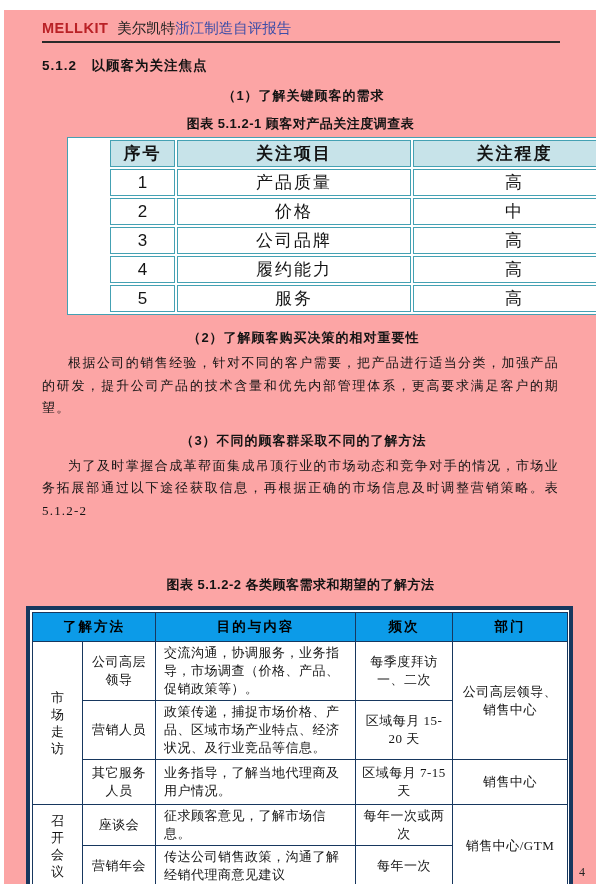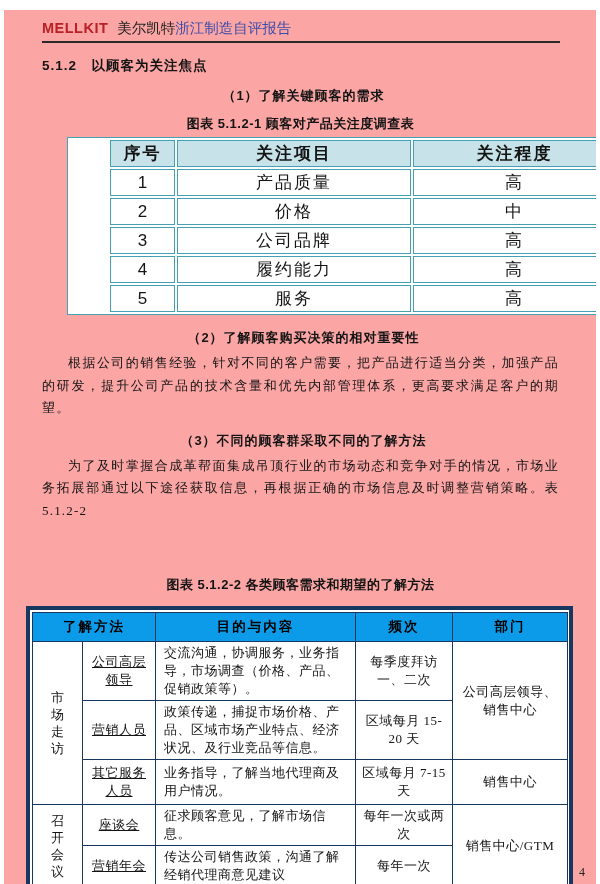--- a/index.html
+++ b/index.html
@@ -54,21 +54,21 @@
   .t2 th {
     background:#0c9be8; border:1px solid #17375e; color:#000;
     font-weight:bold; height:26px; text-align:center; letter-spacing:2px; font-size:13.5px;
   }
   .t2 td {
     border:1px solid #17375e; text-align:center; vertical-align:middle;
     font-family:"Liberation Serif", serif; line-height:18px; padding:2px 4px;
     letter-spacing:.5px;
   }
   .t2 td.cell-content { text-align:left; padding:2px 8px; }
-  .t2 td.cell-method { padding:4px 8px;text-decoration:underline; }
+  .t2 td.cell-method { padding:4px 8px; }
   .t2 td.cell-group { word-break:break-all; padding:2px 17px; line-height:17px; letter-spacing:0; }
   .t2 tr.r-head { height:28px; }
   .t2 tr.r1 { height:54px; }
   .t2 tr.r2 { height:56px; }
   .t2 tr.r3 { height:36px; }
   .t2 tr.r4 { height:36px; }
   .t2 tr.r5 { height:40px; }
 
   .pagenum {
     position:absolute; right:11px; bottom:14px;

